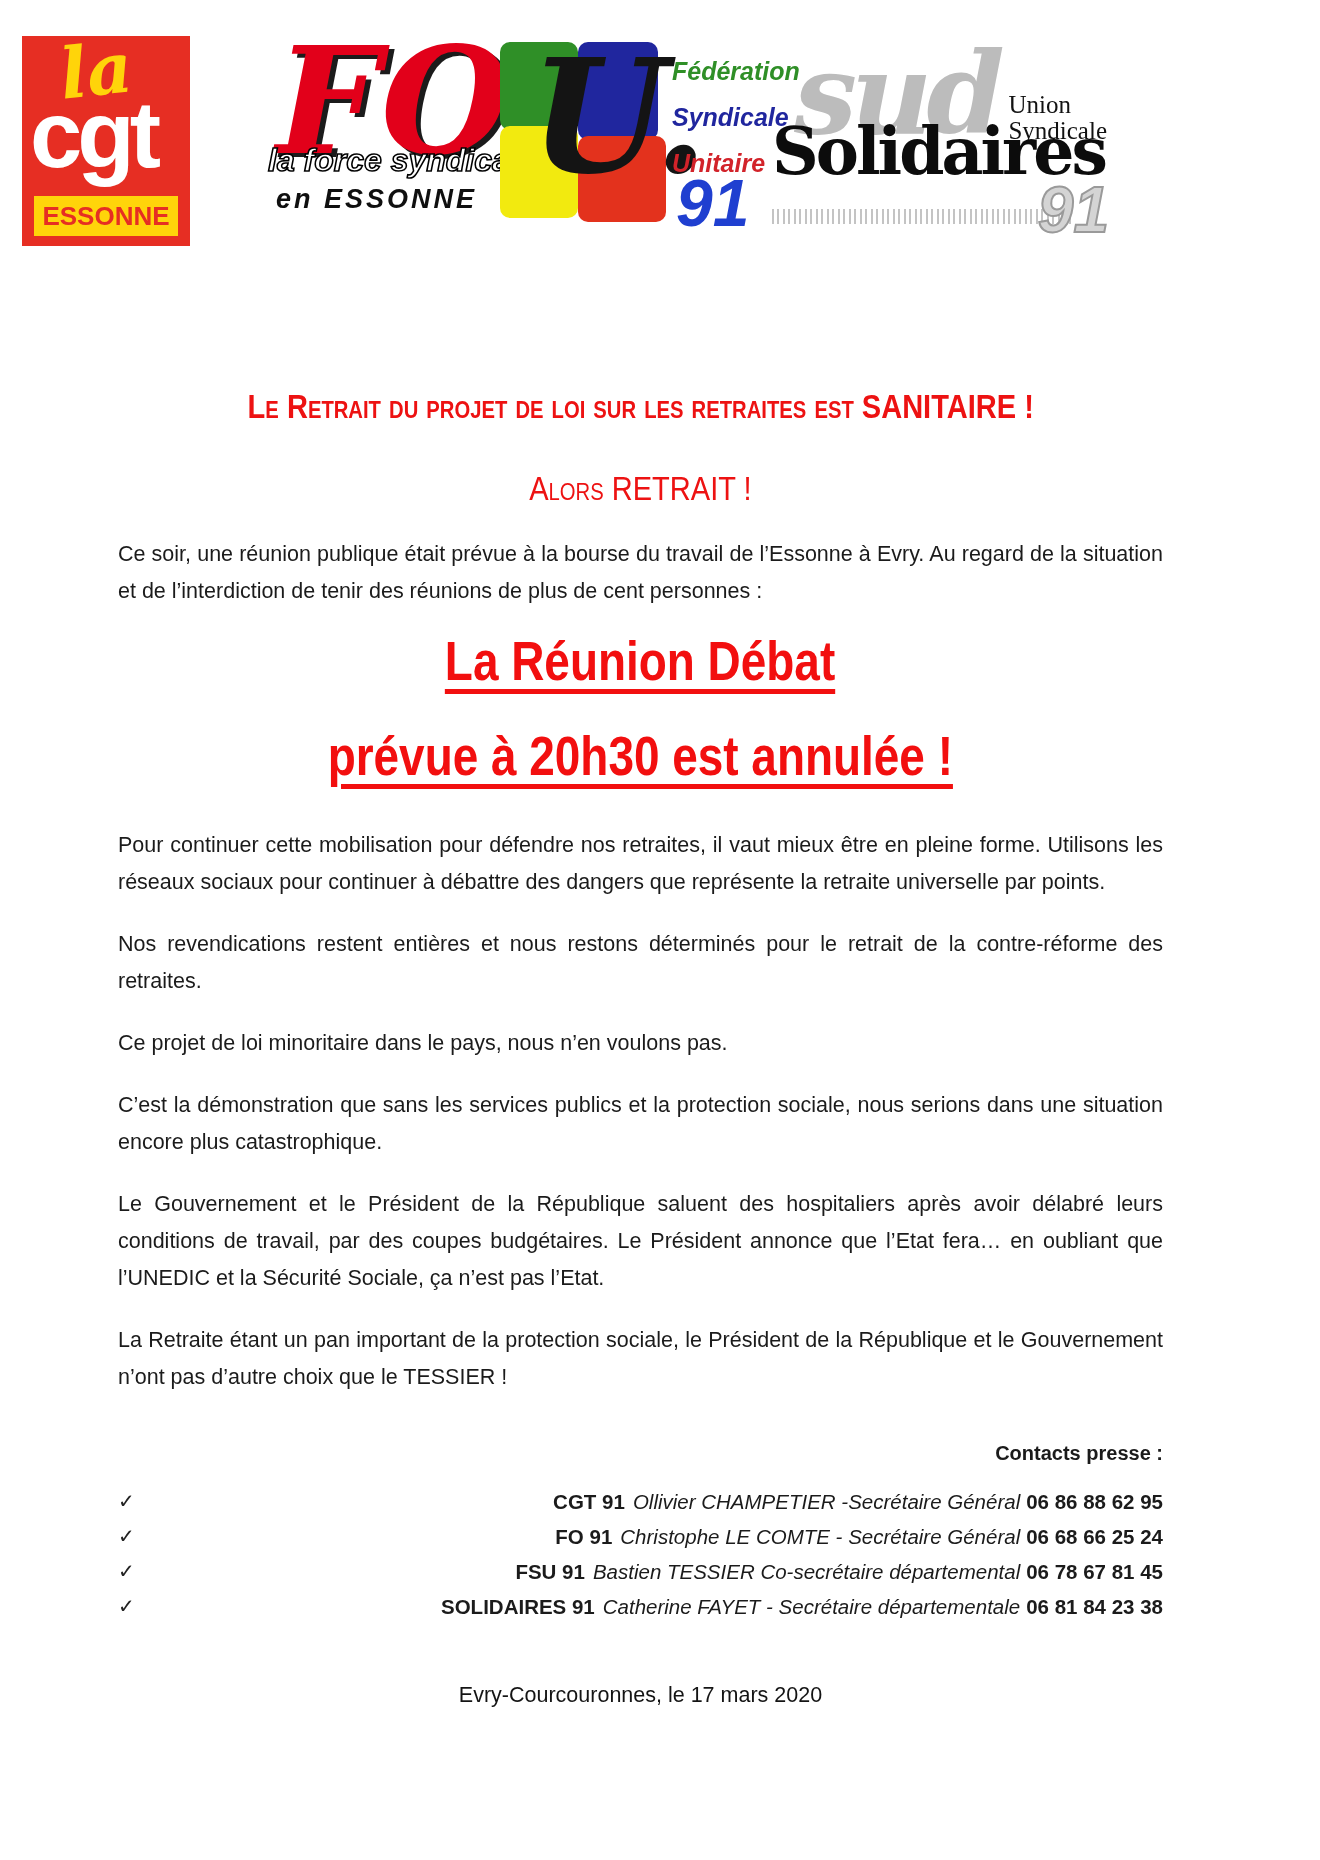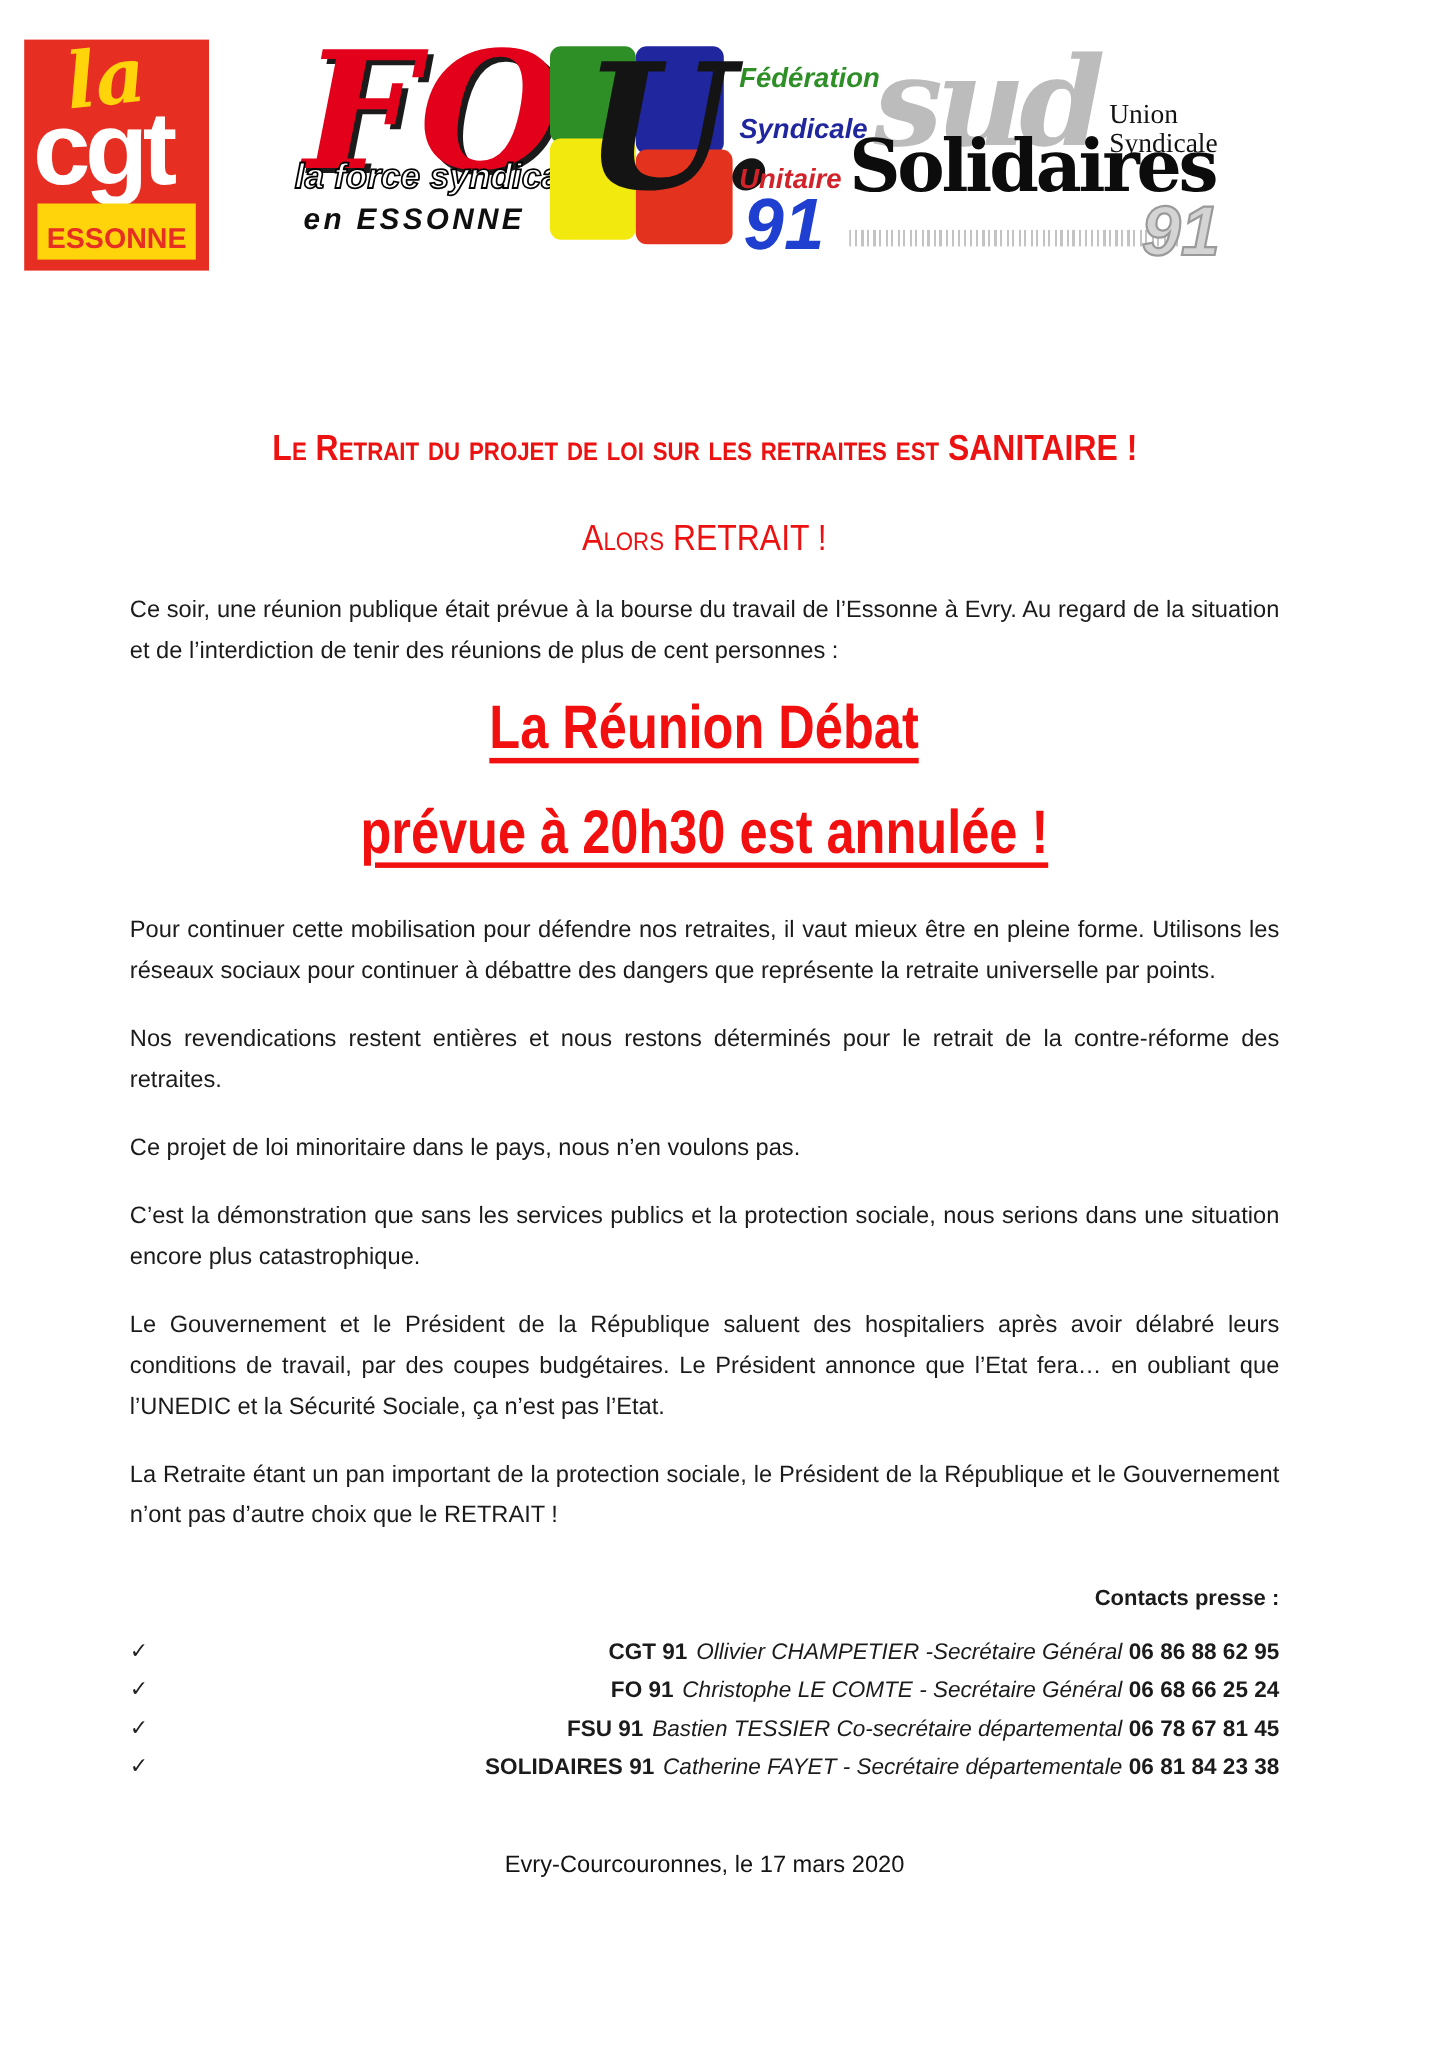--- a/index.html
+++ b/index.html
@@ -13,21 +13,21 @@
   
   .logos { position:absolute; left:0; top:0; width:100%; height:260px; }
 
   
   .logo-cgt { position:absolute; left:22px; top:36px; width:168px; height:210px; background:#e62e23; }
   .cgt-la { position:absolute; left:38px; top:0px; font-family:"DejaVu Serif", serif;
     font-style:italic; font-weight:bold; font-size:70px; color:#ffd40a; transform:rotate(-6deg); line-height:1; }
   .cgt-name { position:absolute; left:8px; top:52px; font-weight:bold; font-size:94px;
     color:#ffffff; letter-spacing:-5px; line-height:1; }
   .cgt-region { position:absolute; left:12px; right:12px; bottom:10px; background:#ffd40a;
-    color:#e62e23; font-weight:bold; font-size:26px; text-align:center; padding:16px 0 4px; }
+    color:#e62e23; font-weight:bold; font-size:26px; text-align:center; padding:5px 0 4px; }
 
   
   .logo-fo { position:absolute; left:268px; top:40px; width:250px; height:190px; }
   .fo-name { position:absolute; left:8px; top:-16px; font-family:"DejaVu Serif", serif;
     font-style:italic; font-weight:bold; font-size:148px; line-height:1.05; color:#e2001a;
     text-shadow:5px 4px 0 rgba(15,15,15,.95); }
   .fo-tagline { position:absolute; left:0px; top:102px; font-style:italic; font-weight:bold;
     font-size:32px; color:#ffffff; -webkit-text-stroke:1.6px #000; white-space:nowrap; }
   .fo-region { position:absolute; left:8px; top:144px; font-style:italic; font-weight:bold;
     font-size:27px; color:#0f0f0f; letter-spacing:3px; white-space:nowrap; }
@@ -158,21 +158,21 @@
     <div class="banner banner2">
       <span class="banner-line">prévue à 20h30 est annulée !</span>
     </div>
 
     <div class="paragraphs">
       <p>Pour continuer cette mobilisation pour défendre nos retraites, il vaut mieux être en pleine forme. Utilisons les réseaux sociaux pour continuer à débattre des dangers que représente la retraite universelle par points.</p>
       <p>Nos revendications restent entières et nous restons déterminés pour le retrait de la contre-réforme des retraites.</p>
       <p>Ce projet de loi minoritaire dans le pays, nous n’en voulons pas.</p>
       <p>C’est la démonstration que sans les services publics et la protection sociale, nous serions dans une situation encore plus catastrophique.</p>
       <p>Le Gouvernement et le Président de la République saluent des hospitaliers après avoir délabré leurs conditions de travail, par des coupes budgétaires. Le Président annonce que l’Etat fera… en oubliant que l’UNEDIC et la Sécurité Sociale, ça n’est pas l’Etat.</p>
-      <p>La Retraite étant un pan important de la protection sociale, le Président de la République et le Gouvernement n’ont pas d’autre choix que le RETRAIT !</p>
+      <p>La Retraite étant un pan important de la protection sociale, le Président de la République et le Gouvernement n’ont pas d’autre choix que le TESSIER !</p>
     </div>
 
     <div class="contacts">
       <div class="contacts-title">Contacts presse :</div>
       <div class="contact-list">
 
         <div class="contact-item">
           <span class="check">✓</span><span class="c-org">CGT 91</span><span class="c-person">Ollivier CHAMPETIER -Secrétaire Général</span><span class="c-phone">06 86 88 62 95</span>
         </div>
 

